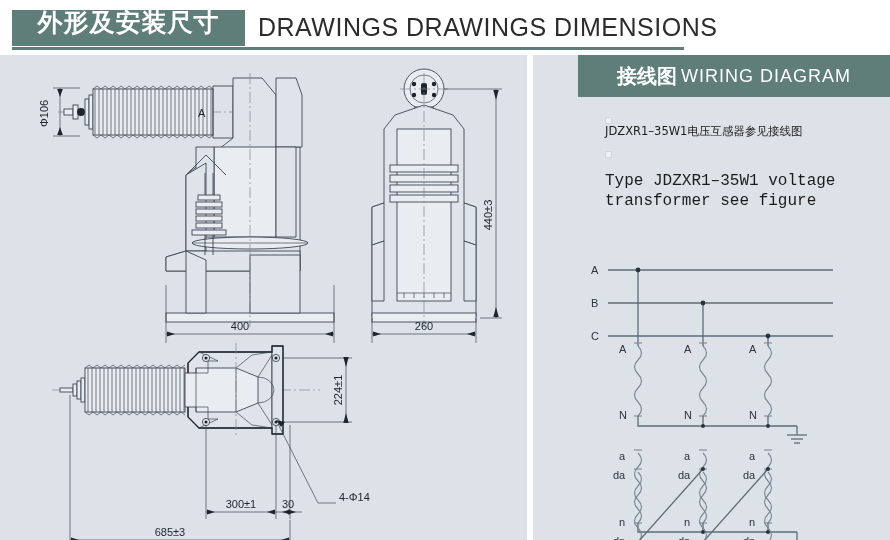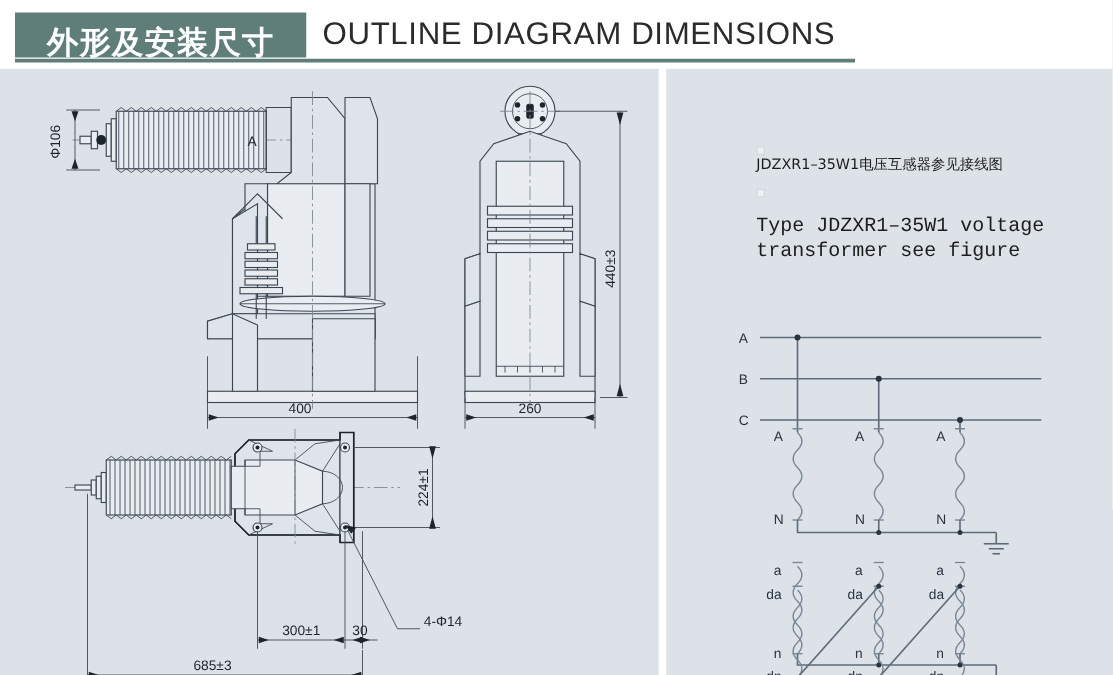--- a/index.html
+++ b/index.html
@@ -14,21 +14,21 @@
 
   
   #header {
     position:absolute; left:0; top:0; width:890px; height:55px;
     background:#ffffff;
   }
   #header-cn-box {
     position:absolute; left:12px; top:10px;
     width:233px; height:36px;
     background:#5f7d79;
-    display:flex; align-items:flex-end; justify-content:center;
+    display:flex; align-items:flex-start; justify-content:center;
   }
   #header-cn-text {
     color:#ffffff; font-size:25px; font-weight:bold;
     letter-spacing:1px; line-height:1;
     font-family:"DejaVu Sans", sans-serif;
   }
   #header-en-text {
     position:absolute; left:258px; top:13px;
     color:#2b2b2b; font-size:25px; letter-spacing:0.5px;
     white-space:nowrap;
@@ -93,21 +93,21 @@
   .wlnT { stroke:#7a8796; stroke-width:1.1; fill:none; }
   .wdot { fill:#2a3340; }
 </style>
 </head>
 <body>
 
 <div id="header">
   <div id="header-cn-box">
     <span id="header-cn-text">外形及安装尺寸</span>
   </div>
-  <div id="header-en-text">OUTLINE  DIAGRAM  DIMENSIONS</div>
+  <div id="header-en-text">DRAWINGS  DRAWINGS  DIMENSIONS</div>
   <div id="header-rule"></div>
 </div>
 
 <div id="left-panel">
 
   <svg width="527" height="485" viewBox="0 0 527 485">
 
     <g>
 
       <line class="cl" x1="58" y1="57" x2="300" y2="57"></line>
@@ -390,20 +390,24 @@
         <polygon class="fillDk" points="79,485 71,482.4 71,487.6"></polygon>
         <polygon class="fillDk" points="281,485 289,482.4 289,487.6"></polygon>
         <text class="dimtxt" x="170" y="481" text-anchor="middle">685±3</text>
       </g>
     </g>
   </svg>
 </div>
 
 <div id="right-panel">
 
+  <div id="wiring-header">
+    <span id="wiring-header-cn">接线图</span>
+    <span id="wiring-header-en">WIRING  DIAGRAM</span>
+  </div>
 
   <div id="notes">
     <div class="note-row">
       <span class="note-bullet"></span>
       <span class="note-text">JDZXR1–35W1电压互感器参见接线图</span>
     </div>
     <div class="note-row">
       <span class="note-bullet"></span>
       <span class="note-text en">Type JDZXR1–35W1 voltage transformer see figure</span>
     </div>

